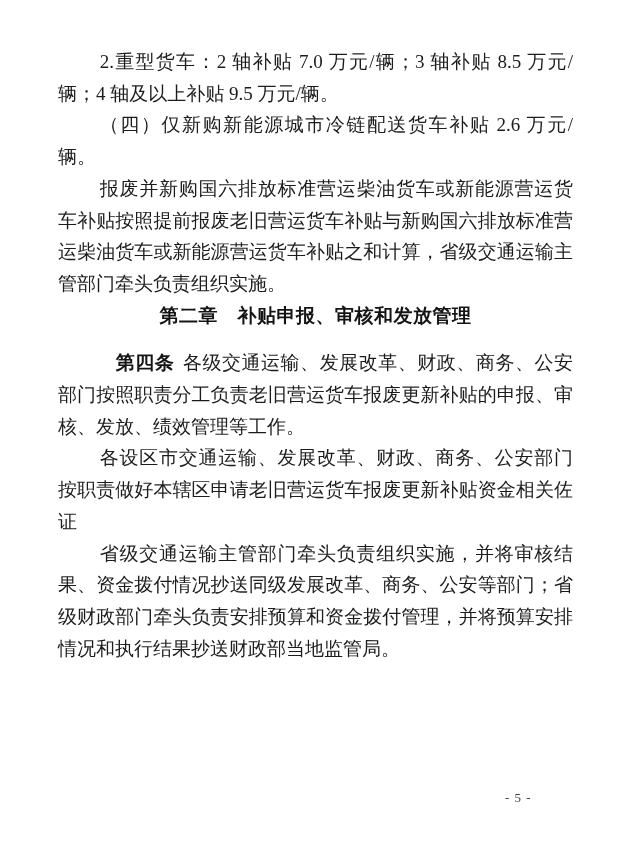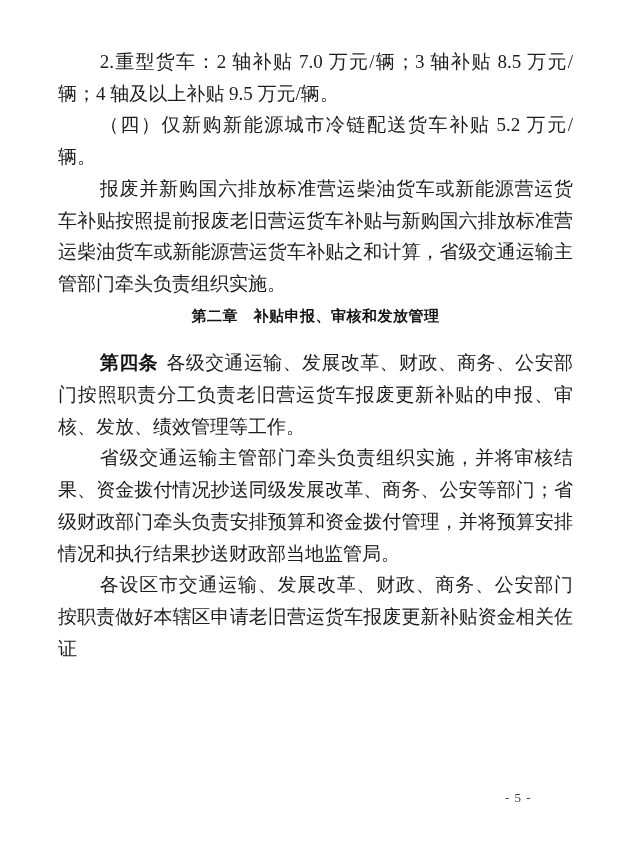--- a/index.html
+++ b/index.html
@@ -29,32 +29,33 @@
     text-align: justify;
   }
   .content p {
     margin: 0;
     text-indent: 2.2em;
   }
   h2.chapter {
     margin: 0 0 16px 0;
     font-family: "Liberation Sans", "DejaVu Sans", sans-serif;
     font-weight: bold;
-    font-size: 15px;
+    font-size: 19px;
     line-height: 31.7px;
     text-align: center;
     text-indent: 0;
     color: #141414;
     letter-spacing: 0.5px;
   }
   .article-label {
     font-family: "Liberation Sans", "DejaVu Sans", sans-serif;
     font-weight: bold;
     color: #141414;
     margin-right: 0.45em;
+    margin-left: 16px;
   }
   .page-number {
     position: absolute;
     left: 505px;
     top: 776px;
     font-size: 13px;
     color: #3a3f46;
     letter-spacing: 1px;
     white-space: nowrap;
   }
@@ -70,28 +71,28 @@
       #e3e6e8 100%);
   }
 </style>
 </head>
 <body>
 
 <div class="page">
 
   <div class="content">
     <p>2.重型货车：2 轴补贴 7.0 万元/辆；3 轴补贴 8.5 万元/辆；4 轴及以上补贴 9.5 万元/辆。</p>
-    <p>（四）仅新购新能源城市冷链配送货车补贴 5.2 万元/辆。</p>
+    <p>（四）仅新购新能源城市冷链配送货车补贴 2.6 万元/辆。</p>
     <p>报废并新购国六排放标准营运柴油货车或新能源营运货车补贴按照提前报废老旧营运货车补贴与新购国六排放标准营运柴油货车或新能源营运货车补贴之和计算，省级交通运输主管部门牵头负责组织实施。</p>
 
     <h2 class="chapter">第二章　补贴申报、审核和发放管理</h2>
 
     <p><span class="article-label">第四条</span><span>各级交通运输、发展改革、财政、商务、公安部门按照职责分工负责老旧营运货车报废更新补贴的申报、审核、发放、绩效管理等工作。</span></p>
 
+    <p>各设区市交通运输、发展改革、财政、商务、公安部门按职责做好本辖区申请老旧营运货车报废更新补贴资金相关佐证</p>
     <p>省级交通运输主管部门牵头负责组织实施，并将审核结果、资金拨付情况抄送同级发展改革、商务、公安等部门；省级财政部门牵头负责安排预算和资金拨付管理，并将预算安排情况和执行结果抄送财政部当地监管局。</p>
-    <p>各设区市交通运输、发展改革、财政、商务、公安部门按职责做好本辖区申请老旧营运货车报废更新补贴资金相关佐证</p>
   </div>
 
   <div class="page-number">- 5 -</div>
 
   <div class="bottom-edge"></div>
 
 </div>
 
 </body></html>

